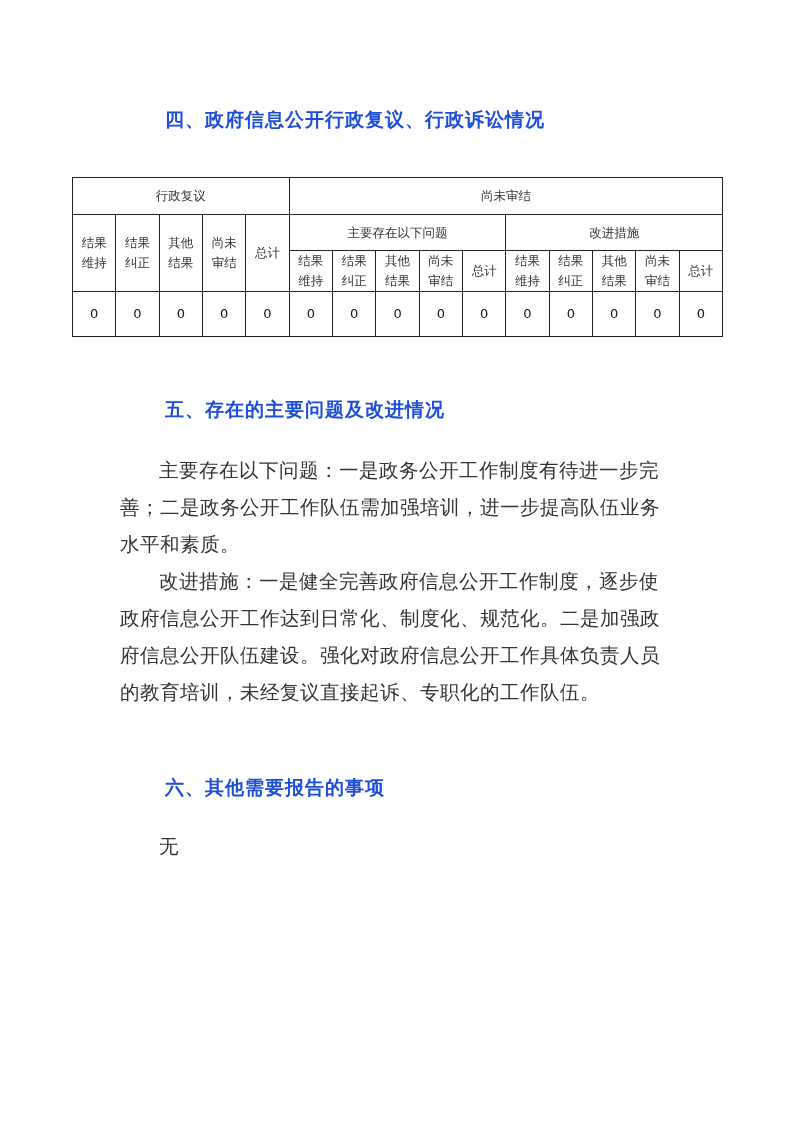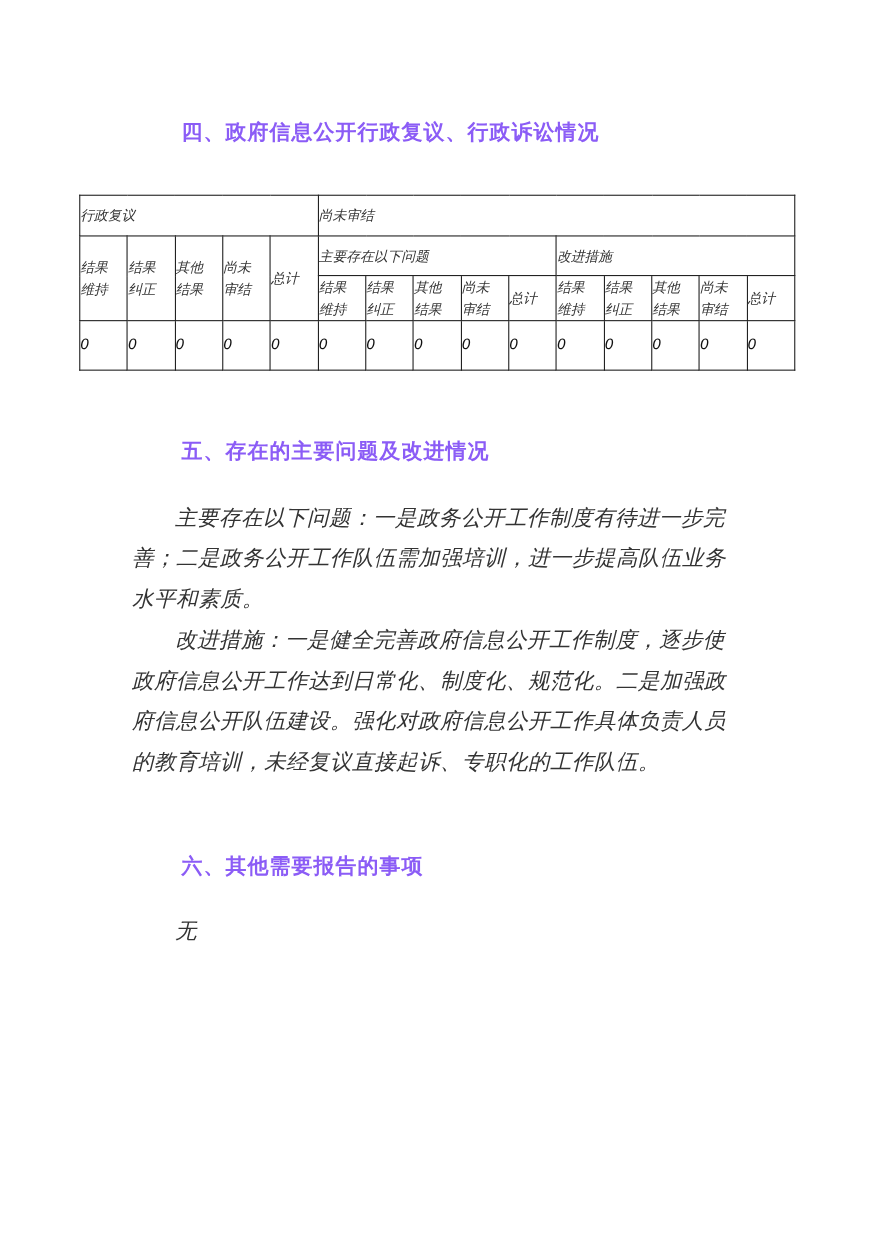--- a/index.html
+++ b/index.html
@@ -1,36 +1,36 @@
 <!DOCTYPE html>
 <html><head>
 <meta charset="utf-8">
 <style>
   html, body { margin: 0; padding: 0; background: #ffffff; }
   body { width: 793px; height: 1122px; position: relative; overflow: hidden;
          font-family: "DejaVu Serif", "Liberation Serif", serif; color: #222; }
   .heading { position: absolute; left: 165px; font-size: 19px; font-weight: bold;
-             color: #8b5cf6; letter-spacing: 1px; white-space: nowrap; }
+             color: #1d4ed8; letter-spacing: 1px; white-space: nowrap; }
   #h4 { top: 107px; }
   #h5 { top: 397px; text-align: center; }
   #h6 { top: 775px; }
 
   table.report { position: absolute; left: 72px; top: 177px; width: 650px;
                  border-collapse: collapse; table-layout: fixed;
                  font-family: "DejaVu Sans", "Liberation Sans", sans-serif; }
-  table.report td { border: 1.5px solid #222; text-align: left; vertical-align: middle;
-                    padding: 0; font-size: 12.5px; color: #333; line-height: 20px; font-style: italic; }
+  table.report td { border: 1.5px solid #222; text-align: center; vertical-align: middle;
+                    padding: 0; font-size: 12.5px; color: #333; line-height: 20px; }
   table.report tr.r1 td { height: 36px; }
   table.report tr.r2 td.sub { height: 35px; }
   table.report tr.r3 td { height: 40px; }
   table.report tr.r4 td { height: 44px; font-size: 13px; color: #111; }
   .two-line { display: inline-block; width: 2.2em; white-space: normal; word-break: break-all; }
 
   .para { position: absolute; left: 120px; width: 556px; font-size: 19.5px;
-          line-height: 37px; color: #333; text-indent: 2em; letter-spacing: 0.5px; font-style: italic; }
+          line-height: 37px; color: #333; text-indent: 2em; letter-spacing: 0.5px; }
   #p1 { top: 452px; }
   #p2 { top: 563px; }
   #p6 { top: 828px; }
 </style>
 </head>
 <body>
 
 <div id="h4" class="heading">四、政府信息公开行政复议、行政诉讼情况</div>
 
 <table class="report">

